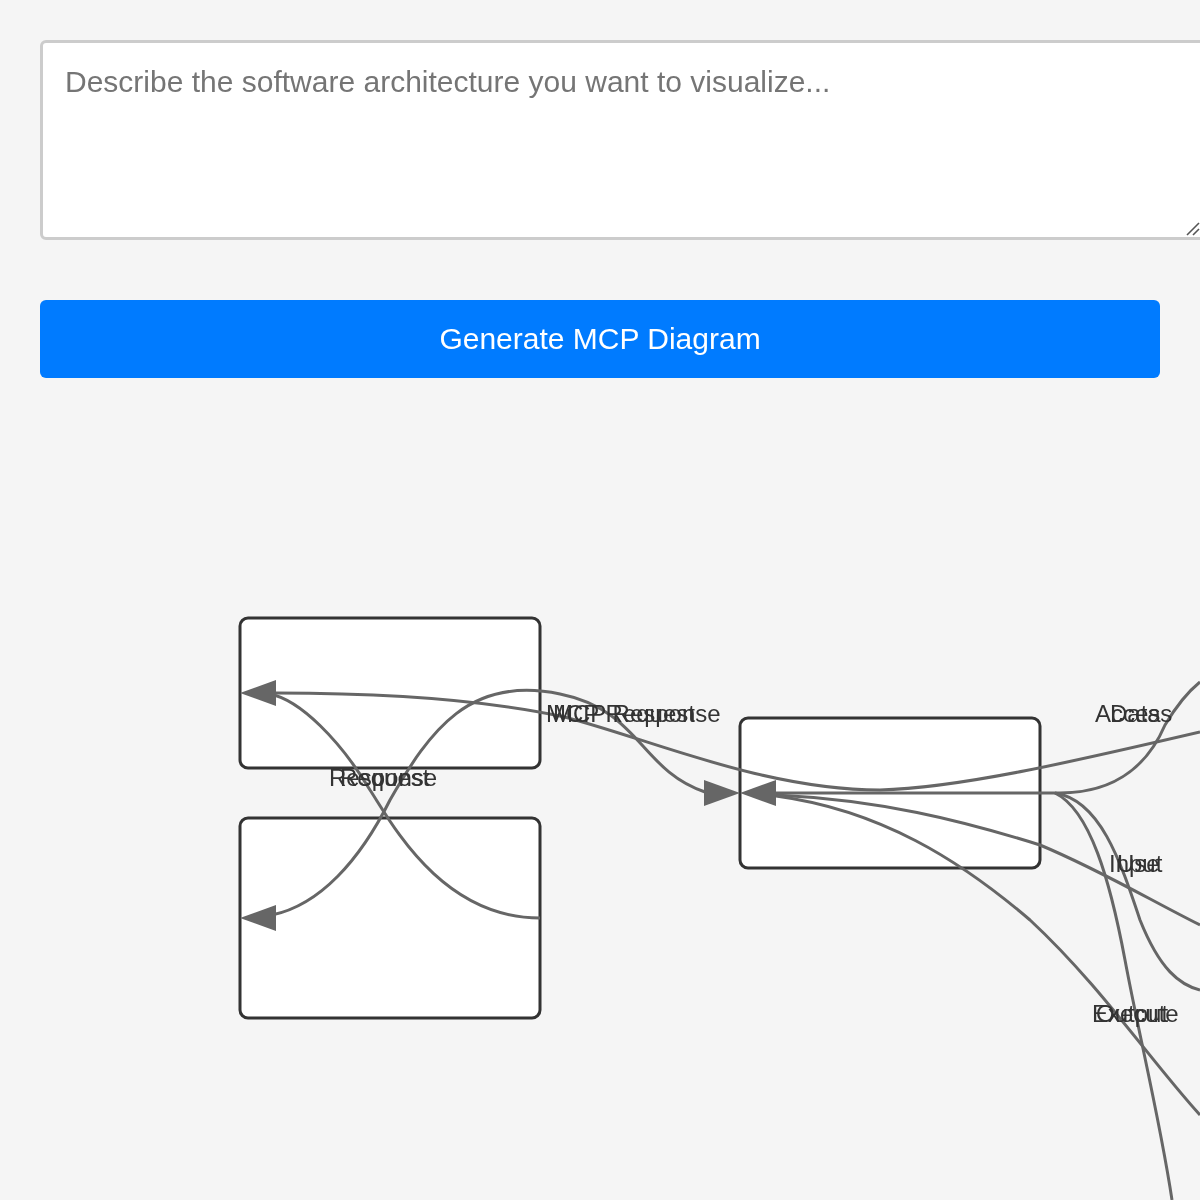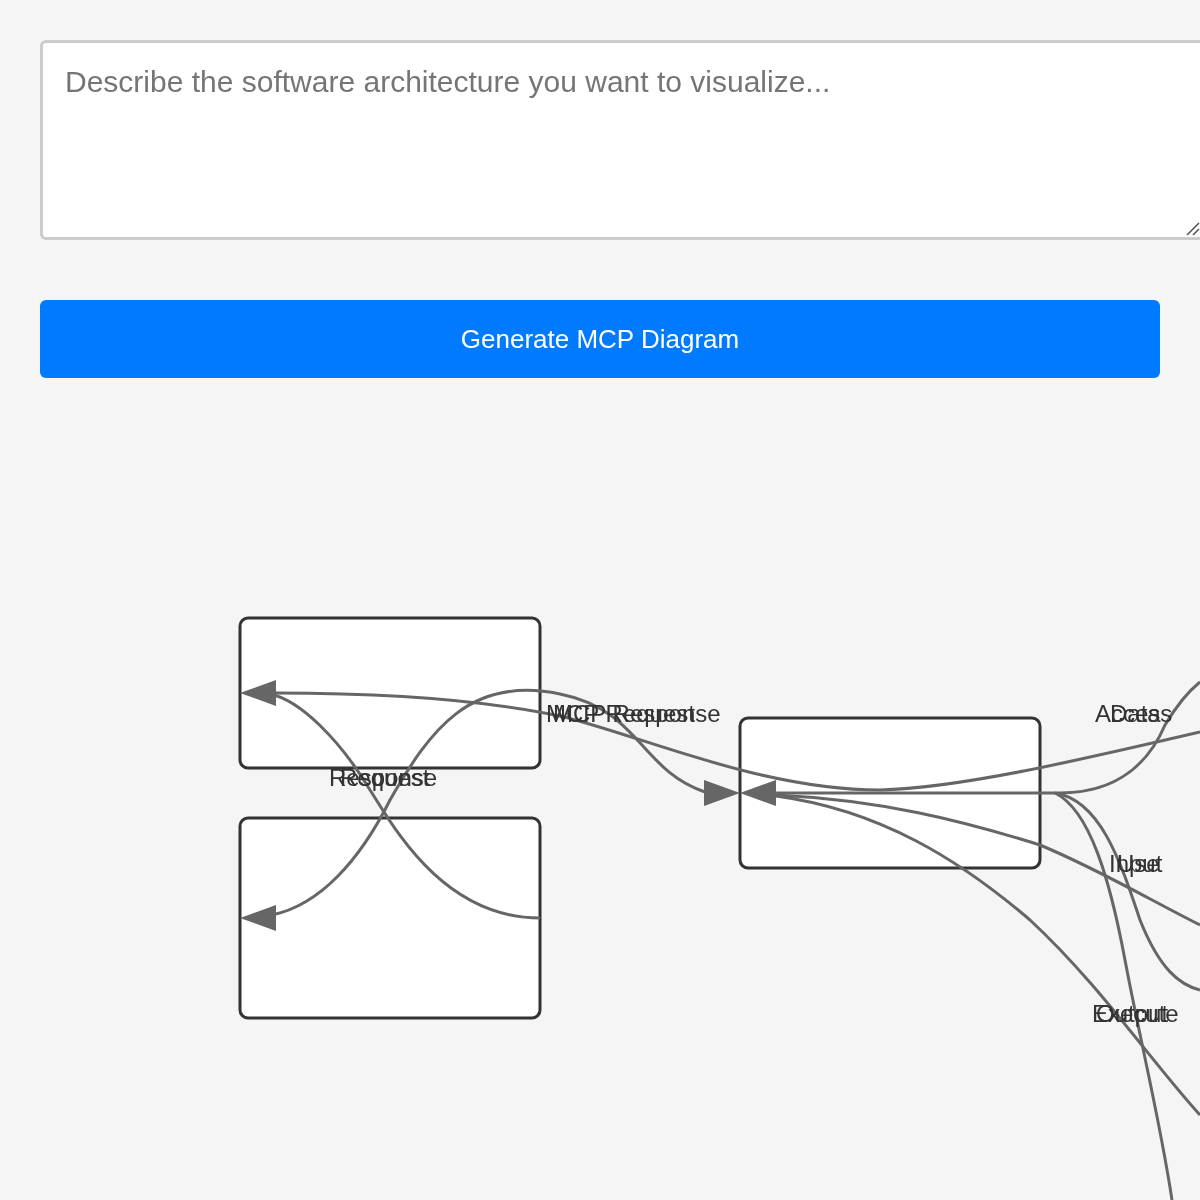--- a/index.html
+++ b/index.html
@@ -48,21 +48,21 @@
       position: absolute;
       left: 40px;
       top: 300px;
       width: 1120px;
       height: 78px;
       border: none;
       border-radius: 6px;
       background: #007bff;
       color: #ffffff;
       font-family: "Liberation Sans", "DejaVu Sans", sans-serif;
-      font-size: 26px;
+      font-size: 30px;
       cursor: pointer;
     }
     .diagram {
       position: absolute;
       left: 0;
       top: 0;
       width: 1200px;
       height: 1200px;
       pointer-events: none;
     }

